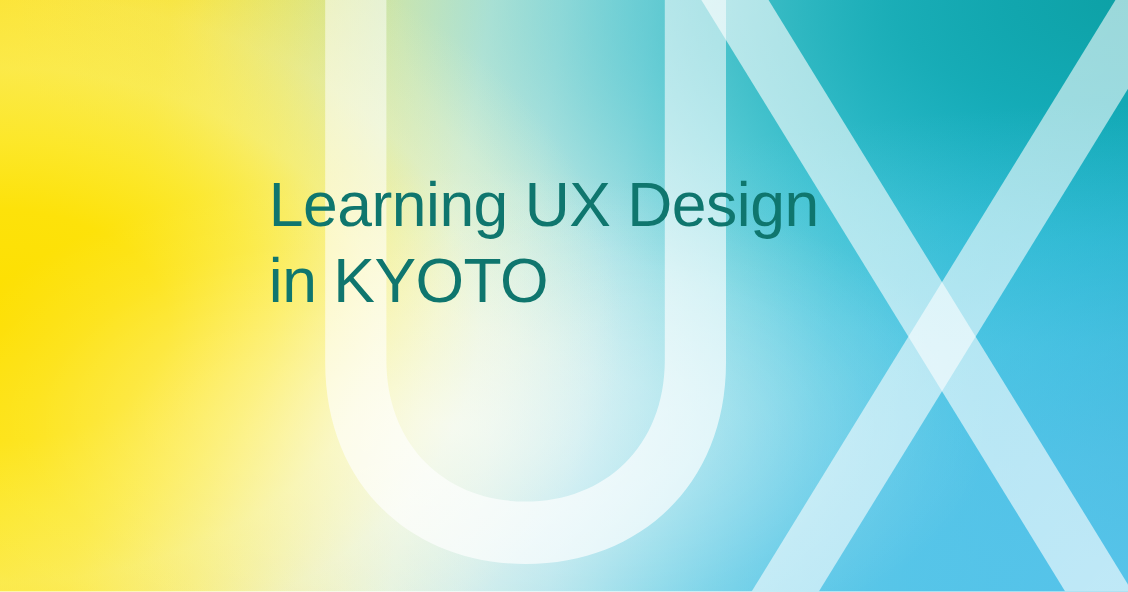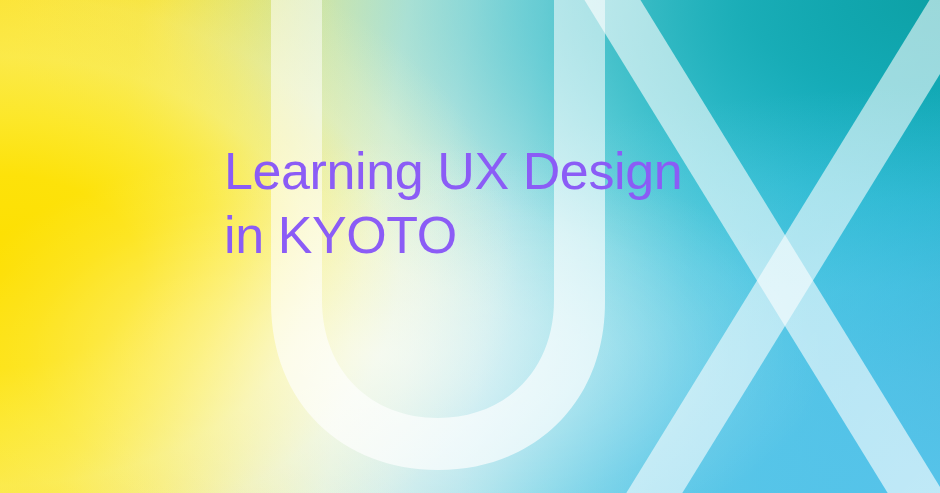--- a/index.html
+++ b/index.html
@@ -152,18 +152,18 @@
                  Z"></path>
       </g>
 
       <g>
         <path fill="url(#markFadeX)" d="M566,-30 L622,-30 L948,500 L892,500 Z"></path>
         <path fill="url(#markFadeX)" d="M948,-30 L1004,-30 L678,500 L622,500 Z"></path>
       </g>
     </svg>
   </div>
 
-  <h1 class="headline" style="color:#8b5cf6">
+  <h1 class="headline" style="color:#0f766e">
     <span class="line">Learning UX Design</span>
     <span class="line">in KYOTO</span>
   </h1>
 
 </div>
 
 </body></html>

